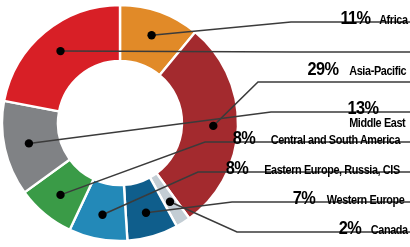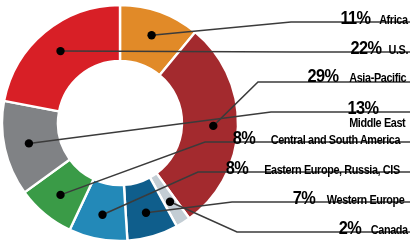--- a/index.html
+++ b/index.html
@@ -97,25 +97,21 @@
         <circle cx="28.9" cy="143.4" r="4.2" fill="#000000"></circle>
         <circle cx="60.5" cy="51.1" r="4.2" fill="#000000"></circle>
       </g>
   </svg>
 
   <div class="legend">
     <div class="legend-row" style="top:8px;">
       <span class="legend-pct">11%</span>
       <span class="legend-label">Africa</span>
     </div>
-    <div class="legend-row" style="top:38px;">
-      <span class="legend-pct">22%</span>
-      <span class="legend-label">U.S.</span>
-    </div>
-    <div class="legend-row" style="top:66px;justify-content:center;">
+    <div class="legend-row" style="top:59px;justify-content:center;">
       <span class="legend-pct">29%</span>
       <span class="legend-label">Asia-Pacific</span>
     </div>
     <div class="legend-row" style="top:98px;flex-direction:column;">
       <span class="legend-pct">13%</span>
       <span class="legend-label">Middle East</span>
     </div>
     <div class="legend-row" style="top:128px;">
       <span class="legend-pct">8%</span>
       <span class="legend-label">Central and South America</span>

